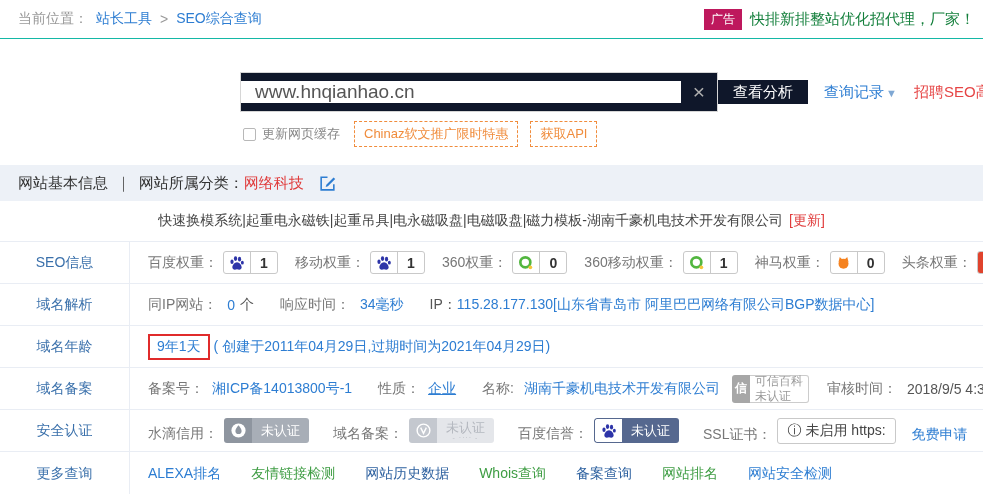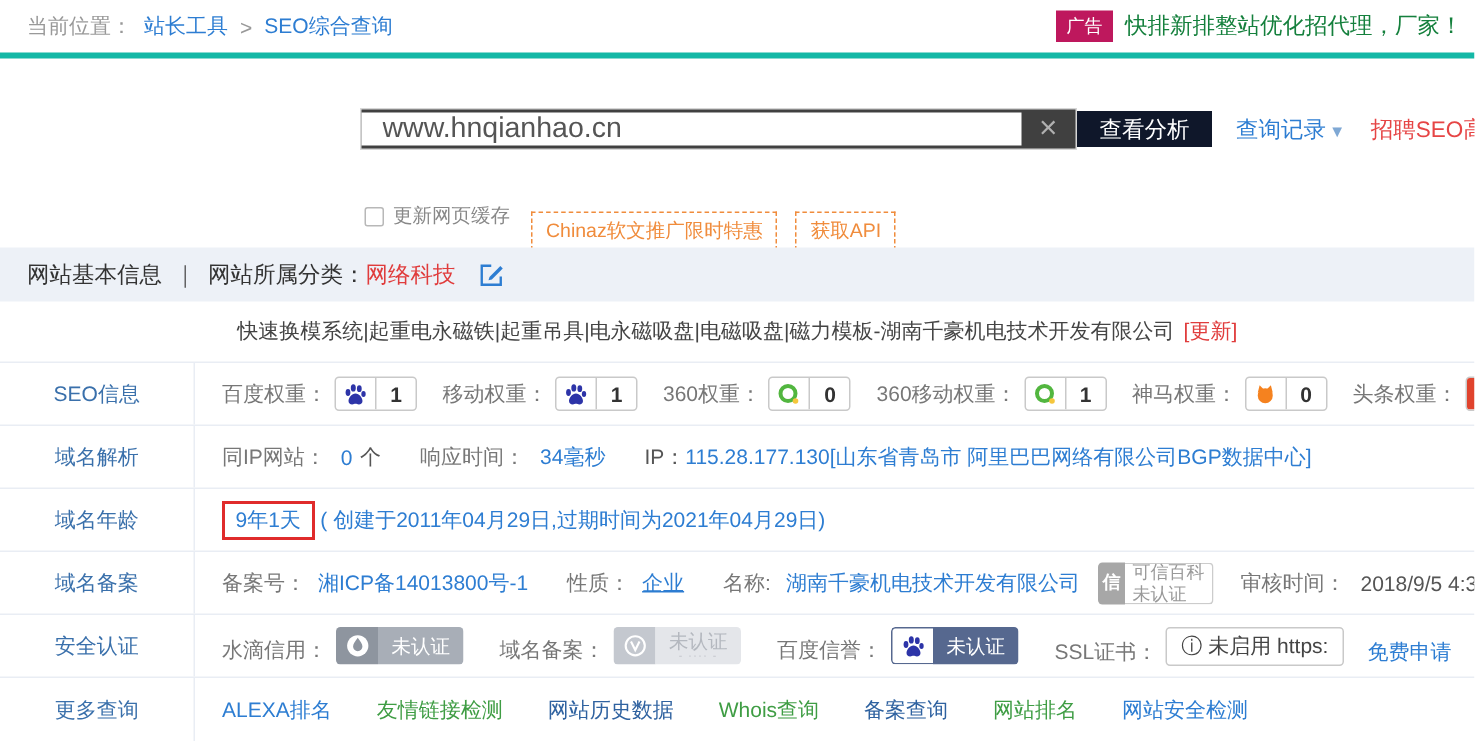--- a/index.html
+++ b/index.html
@@ -1,44 +1,44 @@
 <!DOCTYPE html>
 <html><head>
 <meta charset="utf-8">
 <style>
   * { box-sizing: border-box; margin: 0; padding: 0; }
   html,body { width: 983px; height: 494px; background:#fff; overflow:hidden; }
   body { font-family: "Liberation Sans", "DejaVu Sans", sans-serif; font-size:14px; color:#666; position:relative; }
 
   
-  .breadcrumb-bar { height:39px; border-bottom:4px solid #14b8a6; display:flex; align-items:center;
+  .breadcrumb-bar { height:39px; border-bottom:1px solid #14b8a6; display:flex; align-items:center;
                     justify-content:space-between; padding:0 8px 0 18px; }
   .crumbs { display:flex; align-items:center; gap:8px; color:#999; font-size:14px; }
   .crumb-link { color:#2d7dd2; text-decoration:none; cursor:pointer; }
   .crumb-sep { color:#999; }
   .ad-zone { display:flex; align-items:center; gap:8px; }
   .ad-badge { background:#be185d; color:#fff; font-size:12px; padding:2px 7px; }
   .ad-text { color:#15803d; font-size:15px; cursor:pointer; }
 
   
   .search-row { position:absolute; top:72px; left:240px; display:flex; align-items:center; }
-  .search-input-wrap { width:478px; height:28px; border:1px solid #d6d6d6; display:flex; align-items:center; background:#404040; }
+  .search-input-wrap { width:478px; height:40px; border:1px solid #d6d6d6; display:flex; align-items:center; background:#0f172a; }
   .search-input { flex:1; border:none; outline:none; font-size:19px; color:#555; padding-left:14px;
                   font-family:"Liberation Sans","DejaVu Sans",sans-serif; min-width:0; }
   .clear-x { color:#b0b0b0; font-size:21px; padding:0 12px; cursor:pointer; line-height:38px; }
   .analyze-btn { width:90px; height:24px; background:#0f172a; color:#fff; border:none; font-size:15px; cursor:pointer; }
   .history-link { margin-left:16px; color:#2d7dd2; font-size:15px; cursor:pointer; white-space:nowrap; }
   .caret { font-size:11px; color:#7fa8d4; margin-left:2px; }
   .hire-link { margin-left:17px; color:#e64545; font-size:15px; cursor:pointer; white-space:nowrap; }
 
   .options-row { position:absolute; top:121px; left:243px; display:flex; align-items:center; font-size:13px; }
   .checkbox { width:13px; height:13px; border:1px solid #b8b8b8; border-radius:2px; background:#fff;
               display:inline-block; margin-right:6px; cursor:pointer; flex:none; }
   .cache-label { color:#888; margin-right:14px;font-family:Liberation Serif, serif; }
-  .dashed-btn { border:1px dashed #f08c3c; color:#f08c3c; padding:3px 9px; margin-right:12px; cursor:pointer; background:#fff; font-size:13px;margin-top:20px; }
+  .dashed-btn { border:1px dashed #f08c3c; color:#f08c3c; padding:3px 9px; margin-right:12px; cursor:pointer; background:#fff; font-size:13px; }
 
   
   .section { position:absolute; top:165px; left:0; width:983px; }
   .section-header { height:36px; background:#edf1f7; display:flex; align-items:center; padding-left:18px;
                     color:#333; font-size:15px; }
   .sec-divider { margin:0 8px; color:#555; }
   .cat-label { color:#333; }
   .cat-value { color:#e03c3c; cursor:pointer; }
   .edit-icon { margin-left:14px; cursor:pointer; display:inline-flex; }
 

